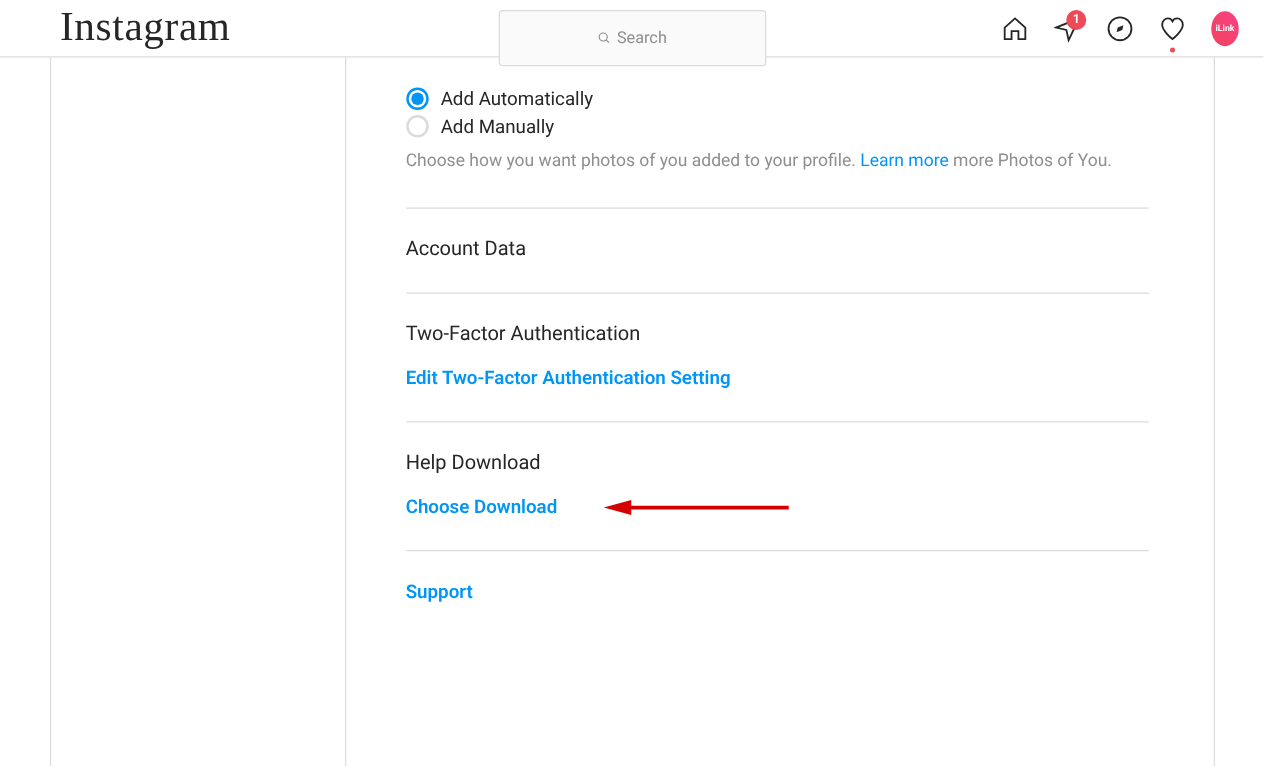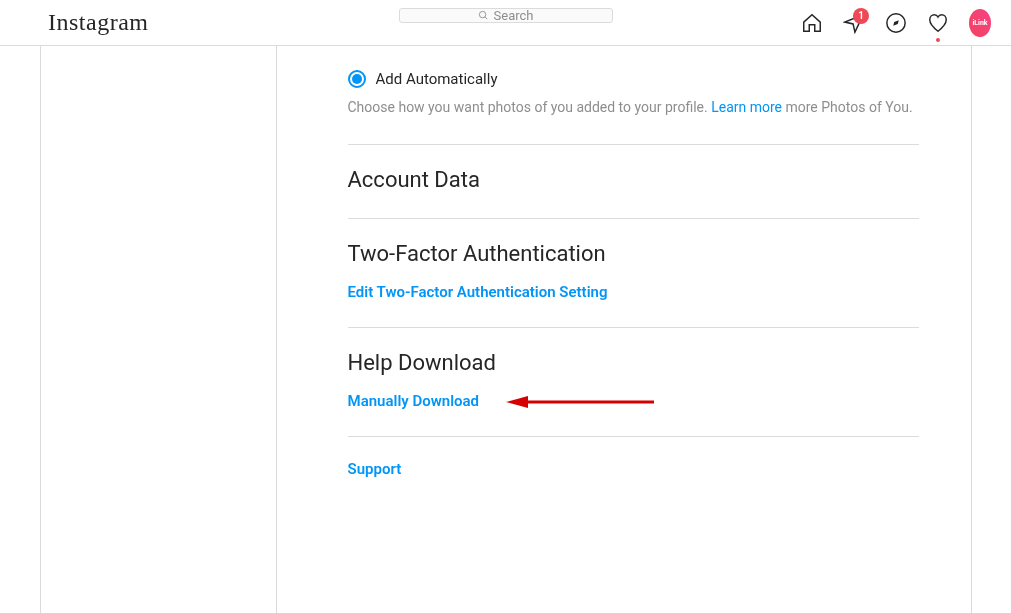--- a/index.html
+++ b/index.html
@@ -14,35 +14,35 @@
   .topbar {
     height: 46px;
     border-bottom: 1px solid #dbdbdb;
     display: flex;
     align-items: center;
     padding: 0 20px;
     position: relative;
   }
   .logo {
     font-family: "Brush Script MT", cursive;
-    font-size: 24px;
+    font-size: 33px;
     font-weight: 500;
     letter-spacing: 0.5px;
     color: #262626;
     margin-left: 28px;
   }
   .search-wrap {
     position: absolute;
     left: 50%;
     transform: translateX(-50%);
     top: 8px;
   }
   .search {
     width: 214px;
-    height: 15px;
+    height: 45px;
     background: #fafafa;
     border: 1px solid #dbdbdb;
     border-radius: 3px;
     display: flex;
     align-items: center;
     justify-content: center;
     font-size: 13px;
     color: #8e8e8e;
     gap: 5px;
   }
@@ -81,21 +81,20 @@
     display:flex;
     justify-content:center;
   }
   .container {
     width: 932px;
     border-left:1px solid #dbdbdb;
     border-right:1px solid #dbdbdb;
     height: 567px;
     display:flex;
     background:#fff;
-    gap:23px;
   }
   .sidebar {
     width: 236px;
     border-right:1px solid #dbdbdb;
     background:#fff;
   }
   .main {
     flex:1;
     padding: 24px 52px 0 48px;
     overflow:hidden;
@@ -125,21 +124,21 @@
     margin-top:10px;
     line-height:1.4;
   }
   .help-text .link { color:#0095f6; cursor:pointer; }
   hr.sep {
     border:none;
     border-top:1px solid #dbdbdb;
     margin:26px 0 22px 0;
   }
   .section-title {
-    font-size:22px;
+    font-size:16px;
     font-weight:400;
     color:#262626;
     margin-bottom:16px;
   }
   .action-link {
     color:#0095f6;
     font-size:15px;
     font-weight:600;
     cursor:pointer;
     display:inline-block;
@@ -199,38 +198,42 @@
 
 <div class="page">
   <div class="container">
     <div class="sidebar"></div>
     <div class="main">
 
       <div class="radio-row">
         <span class="radio checked"></span>
         <span>Add Automatically</span>
       </div>
+      <div class="radio-row">
+        <span class="radio"></span>
+        <span>Add Manually</span>
+      </div>
       <div class="help-text">
         <span>Choose how you want photos of you added to your profile. </span><span class="link">Learn more</span><span> more Photos of You.</span>
       </div>
 
       <hr class="sep">
 
       <div class="section-title">Account Data</div>
 
       <hr class="sep">
 
       <div class="section-title">Two-Factor Authentication</div>
       <span class="action-link">Edit Two-Factor Authentication Setting</span>
 
       <hr class="sep">
 
       <div class="section-title">Help Download</div>
       <div class="row-with-arrow">
-        <span class="action-link">Manually Download</span>
+        <span class="action-link">Choose Download</span>
         <span class="arrow" style="left:158px;">
           <svg width="150" height="18" viewBox="0 0 150 18">
               <line x1="20" y1="9" x2="148" y2="9" stroke="#d50000" stroke-width="3"></line>
               <polygon points="0,9 22,3 22,15" fill="#d50000"></polygon>
             </svg>
         </span>
       </div>
 
       <hr class="sep">
 

